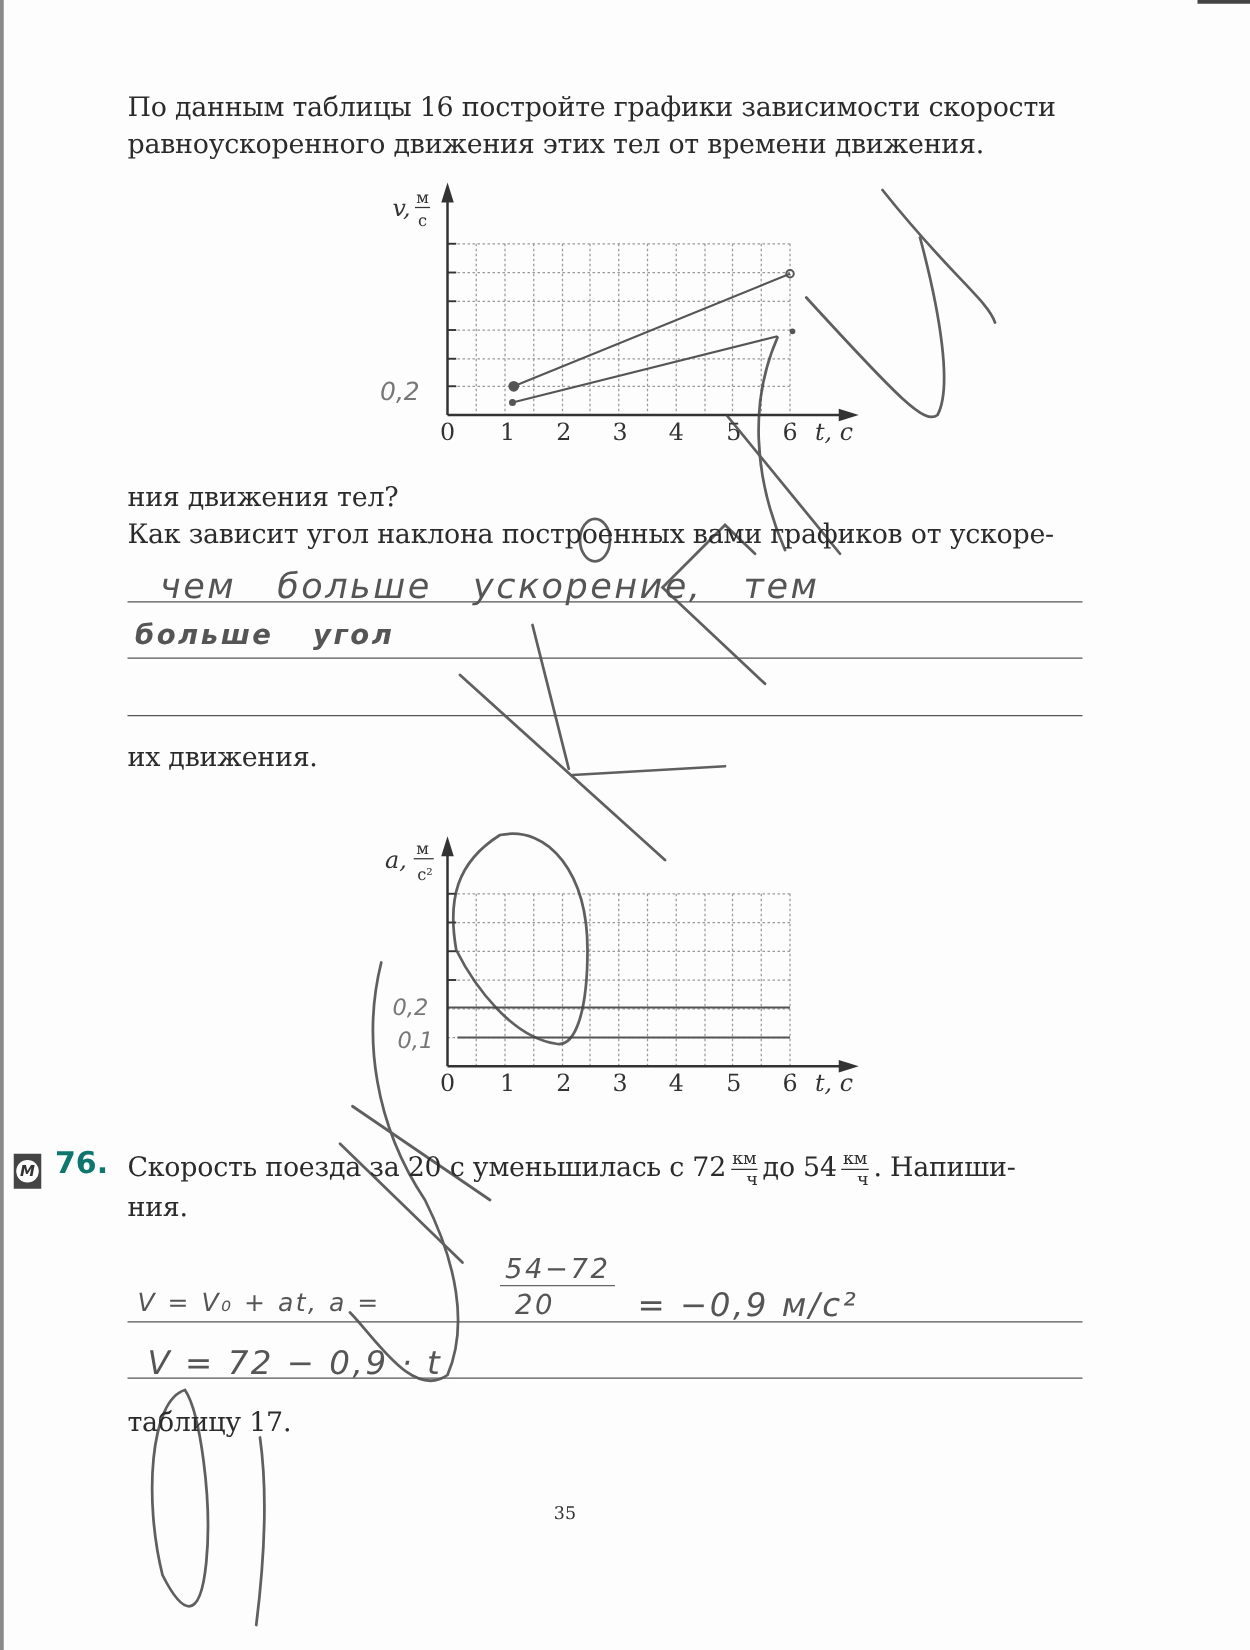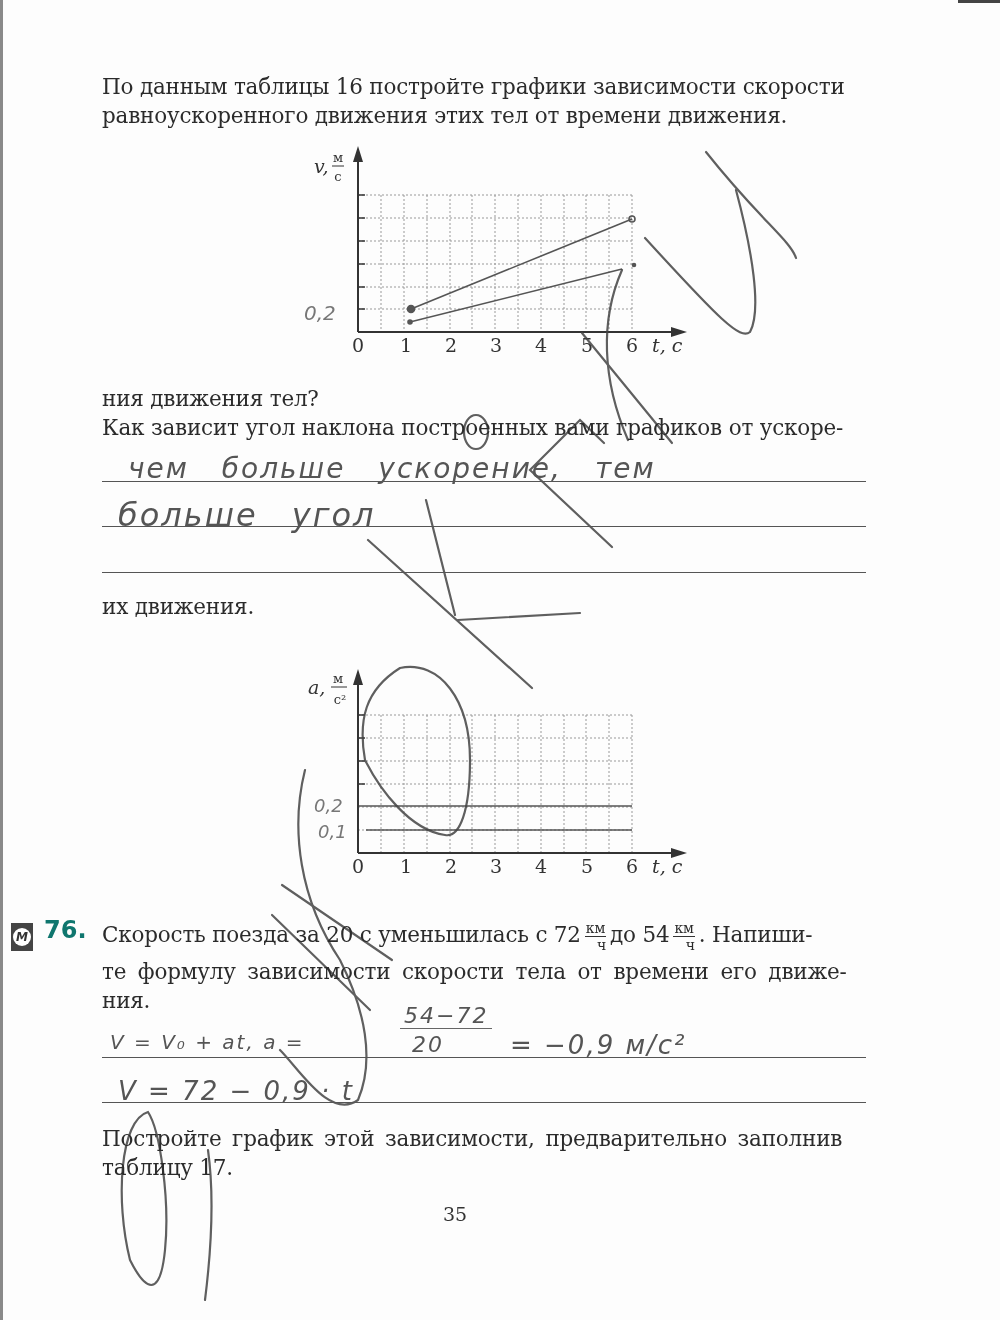--- a/index.html
+++ b/index.html
@@ -30,21 +30,21 @@
       display: flex; align-items: center; justify-content: center;
     }
     .frac { display: inline-block; vertical-align: middle; text-align: right; font-size: 14px; line-height: 16px; margin: 0 4px; }
     .frac .num { display: block; border-bottom: 1px solid #333; padding: 0 1px; }
     .frac .den { display: block; }
     .answer-line { position: absolute; left: 102px; width: 764px; height: 0; border-top: 1.5px solid #555; }
     .hw {
       position: absolute; font-family: "DejaVu Sans", sans-serif; font-style: italic;
       color: #555; letter-spacing: 2px; white-space: nowrap;
     }
-    .page-num { position: absolute; left: 443px; top: 1203px; font-size: 19px; color: #333; }
+    .page-num { position: absolute; left: 443px; top: 1203px; font-size: 14px; color: #333; }
     svg { position: absolute; left: 0; top: 0; }
     .axis-label { font-family: "DejaVu Serif", serif; font-size: 19px; fill: #333; }
     .unit { font-family: "DejaVu Serif", serif; font-size: 13px; fill: #333; }
   </style>
 </head>
 <body>
 
 <div class="page-edge-left"></div>
 <div class="page-corner"></div>
 
@@ -183,46 +183,44 @@
     <path d="M208,1150 C215,1200 210,1260 205,1300"></path>
   </g>
 </svg>
 
 <div class="para" style="top:384px;">
   <span class="line">ния движения тел?</span>
   <span class="line">Как зависит угол наклона построенных вами графиков от ускоре-</span>
 </div>
 <div class="hw" style="left:128px; top:452px; font-size:28px; word-spacing:22px;text-align:center;">чем больше ускорение, тем</div>
 <div class="answer-line" style="top:481px;"></div>
-<div class="hw" style="left:118px; top:496px; font-size:32px; word-spacing:22px;">больше угол</div>
+<div class="hw" style="left:108px; top:496px; font-size:22px; word-spacing:22px;font-weight:bold;">больше угол</div>
 <div class="answer-line" style="top:526px;"></div>
 <div class="answer-line" style="top:572px;"></div>
 
 <div class="para" style="top:592px;">
   <span class="line">их движения.</span>
 </div>
 
 <div class="m-badge">
     <span>М</span>
   </div>
 <div class="task-num">76.</div>
 <div class="para" style="top:918px;">
   <span class="line" style="line-height:34px;">
     <span>Скорость поезда за 20 с уменьшилась с 72</span><span class="frac"><span class="num">км</span><span class="den">ч</span></span><span>до 54</span><span class="frac"><span class="num">км</span><span class="den">ч</span></span><span>. Напиши-</span>
   </span>
-  <span class="line" style="margin-top:4px; word-spacing:5px;">те формулу зависимости скорости тела от времени его движе-</span>
   <span class="line">ния.</span>
 </div>
 
 <div class="hw" style="left:110px; top:1030px; font-size:20px;">V = V₀ + at,   a =</div>
 <div class="hw" style="left:400px; top:1003px; font-size:22px; border-bottom:1.5px solid #666; padding:0 4px;">54−72</div>
 <div class="hw" style="left:412px; top:1032px; font-size:22px;">20</div>
 <div class="hw" style="left:510px; top:1030px; font-size:26px;">= −0,9 м/с²</div>
 <div class="answer-line" style="top:1057px;"></div>
 <div class="hw" style="left:118px; top:1076px; font-size:26px;">V = 72 − 0,9 · t</div>
 <div class="answer-line" style="top:1102px;"></div>
 
 <div class="para" style="top:1124px;">
-  <span class="line" style="word-spacing:4px;">Постройте график этой зависимости, предварительно заполнив</span>
   <span class="line">таблицу 17.</span>
 </div>
 
 <div class="page-num">35</div>
 
 </body></html>

